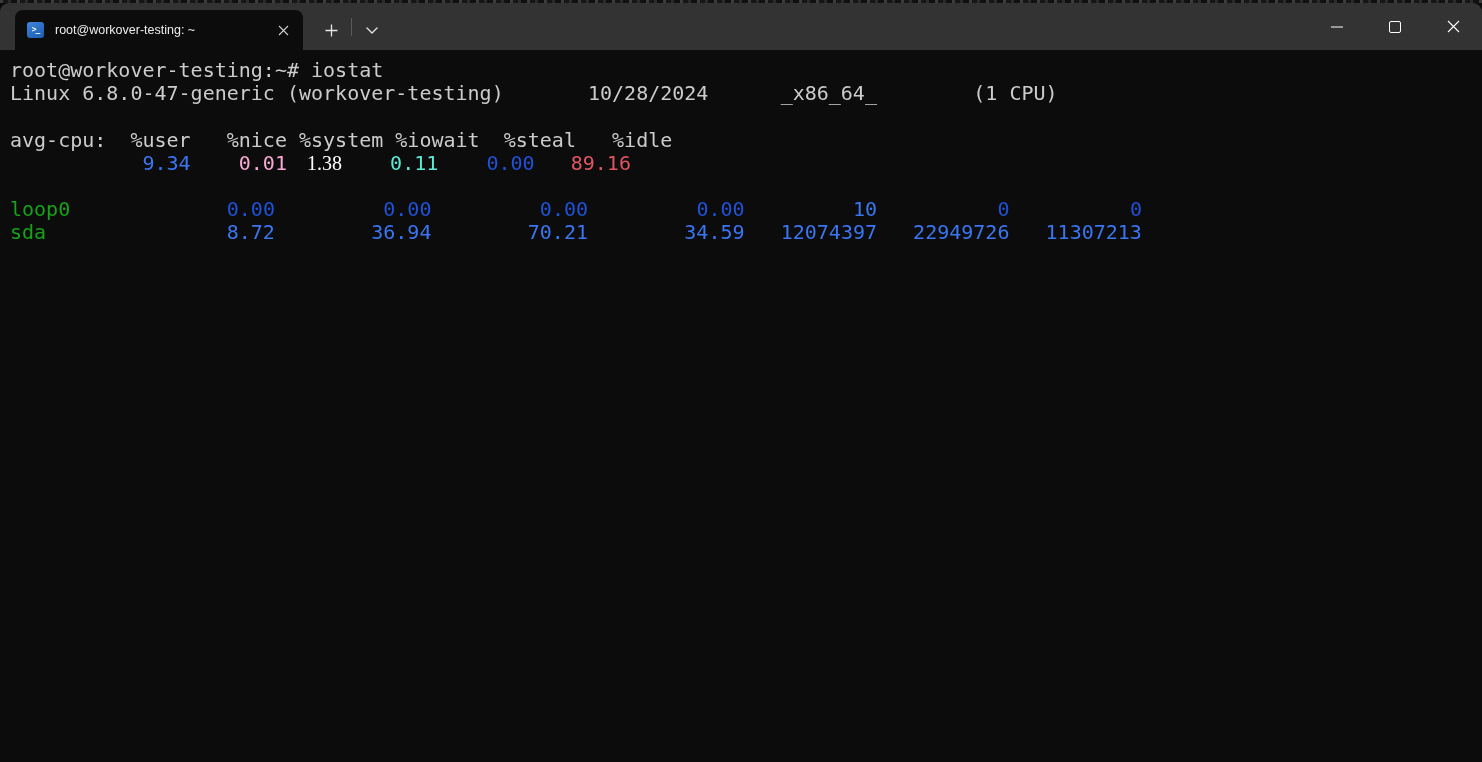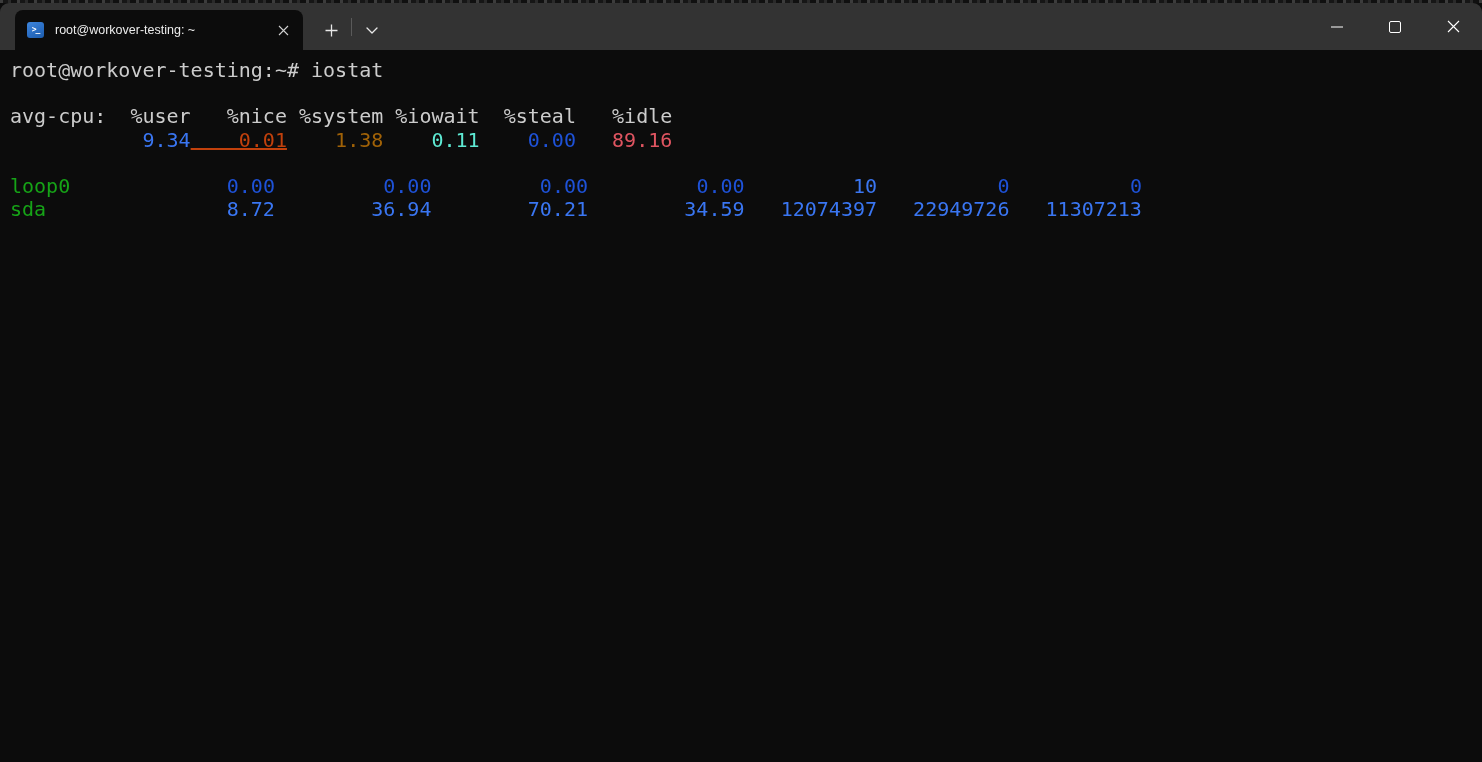--- a/index.html
+++ b/index.html
@@ -120,23 +120,24 @@
             <path d="M1 1 L12 12 M12 1 L1 12" stroke="#ffffff" stroke-width="1.1" fill="none"></path>
           </svg>
         </span>
       </div>
     </div>
   </div>
 
   <div class="term" style="background: rgb(12, 12, 12);">
     <div class="term-output" style="color: rgb(204, 204, 204);">
         <div class="t-line"><span style="color: rgb(204, 204, 204);">root@workover-testing:~# iostat</span></div>
+        <div class="t-line"><span style="color: rgb(204, 204, 204);">Linux 6.8.0-47-generic (workover-testing)       10/28/2024      _x86_64_        (1 CPU)</span></div>
         <div class="t-line"></div>
         <div class="t-line"><span style="color: rgb(204, 204, 204);">avg-cpu:  %user   %nice %system %iowait  %steal   %idle</span></div>
-        <div class="t-line"><span style="color: rgb(58, 118, 242);">           9.34</span><span style="color: #c2410c; text-decoration: underline;">    0.01</span><span style="color: #a16207;">    1.38</span><span style="color: #5eead4;">    0.11</span><span style="color: rgb(30, 82, 216);">    0.00</span><span style="color: rgb(224, 85, 97);">   89.16</span></div>
+        <div class="t-line"><span style="color: rgb(58, 118, 242);">           9.34</span><span style="color: #f9a8d4;">    0.01</span><span style="color: #ffffff; font-family: Liberation Serif, serif;">    1.38</span><span style="color: #5eead4;">    0.11</span><span style="color: rgb(30, 82, 216);">    0.00</span><span style="color: rgb(224, 85, 97);">   89.16</span></div>
         <div class="t-line"></div>
         <div class="t-line"><span style="color: rgb(22, 163, 23);">loop0</span><span style="color: rgb(30, 82, 216);">             0.00</span><span style="color: rgb(30, 82, 216);">         0.00</span><span style="color: rgb(30, 82, 216);">         0.00</span><span style="color: rgb(30, 82, 216);">         0.00</span><span style="color: rgb(58, 118, 242);">         10</span><span style="color: rgb(30, 82, 216);">          0</span><span style="color: rgb(30, 82, 216);">          0</span></div>
         <div class="t-line"><span style="color: rgb(22, 163, 23);">sda</span><span style="color: rgb(58, 118, 242);">               8.72</span><span style="color: rgb(58, 118, 242);">        36.94</span><span style="color: rgb(58, 118, 242);">        70.21</span><span style="color: rgb(58, 118, 242);">        34.59</span><span style="color: rgb(58, 118, 242);">   12074397</span><span style="color: rgb(58, 118, 242);">   22949726</span><span style="color: rgb(58, 118, 242);">   11307213</span></div>
         <div class="t-line"></div>
         <div class="t-line"></div>
       </div>
   </div>
 
 </div>
 

